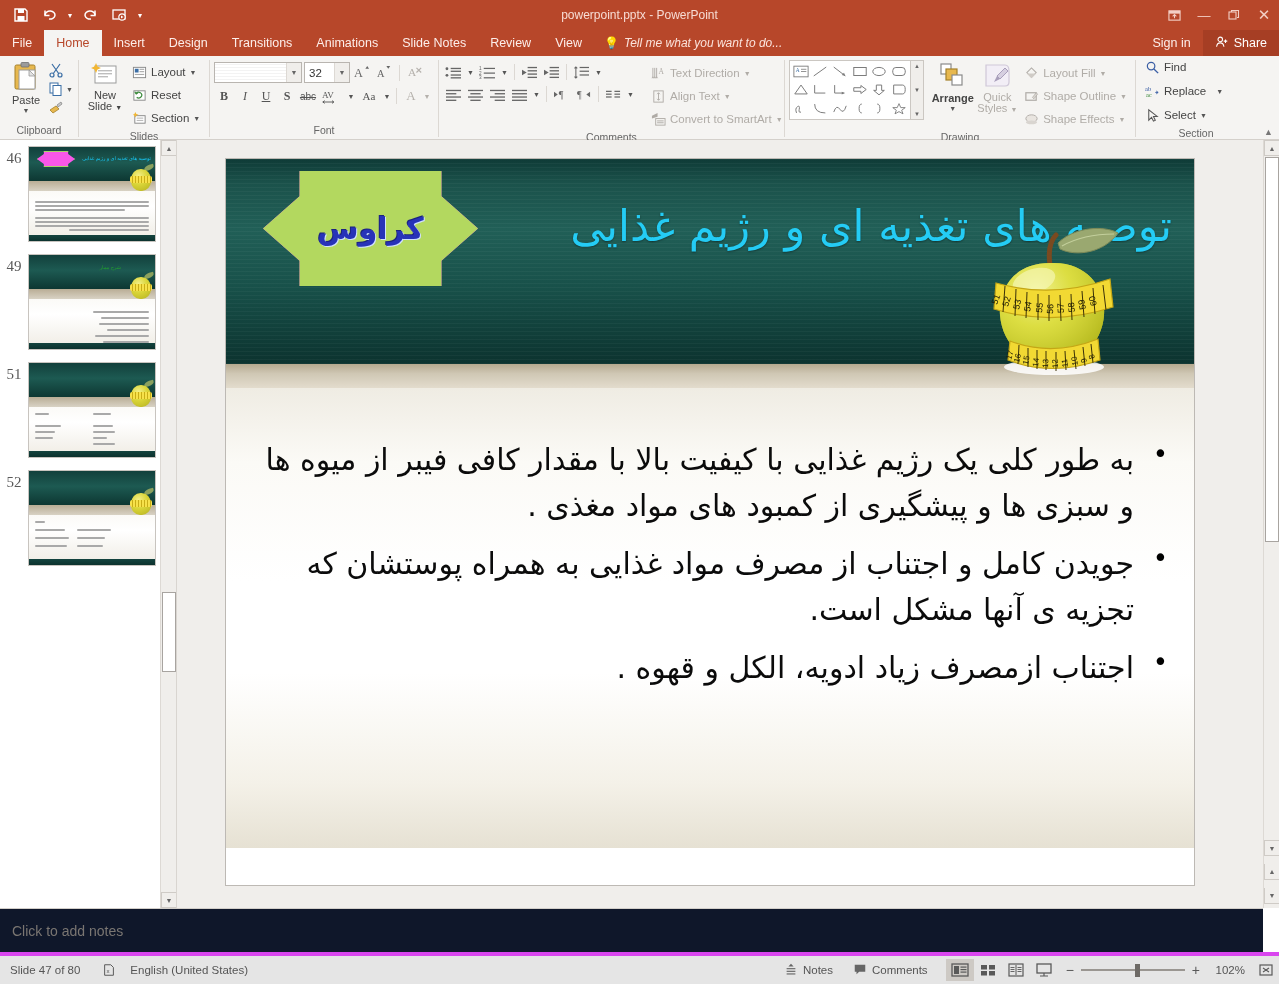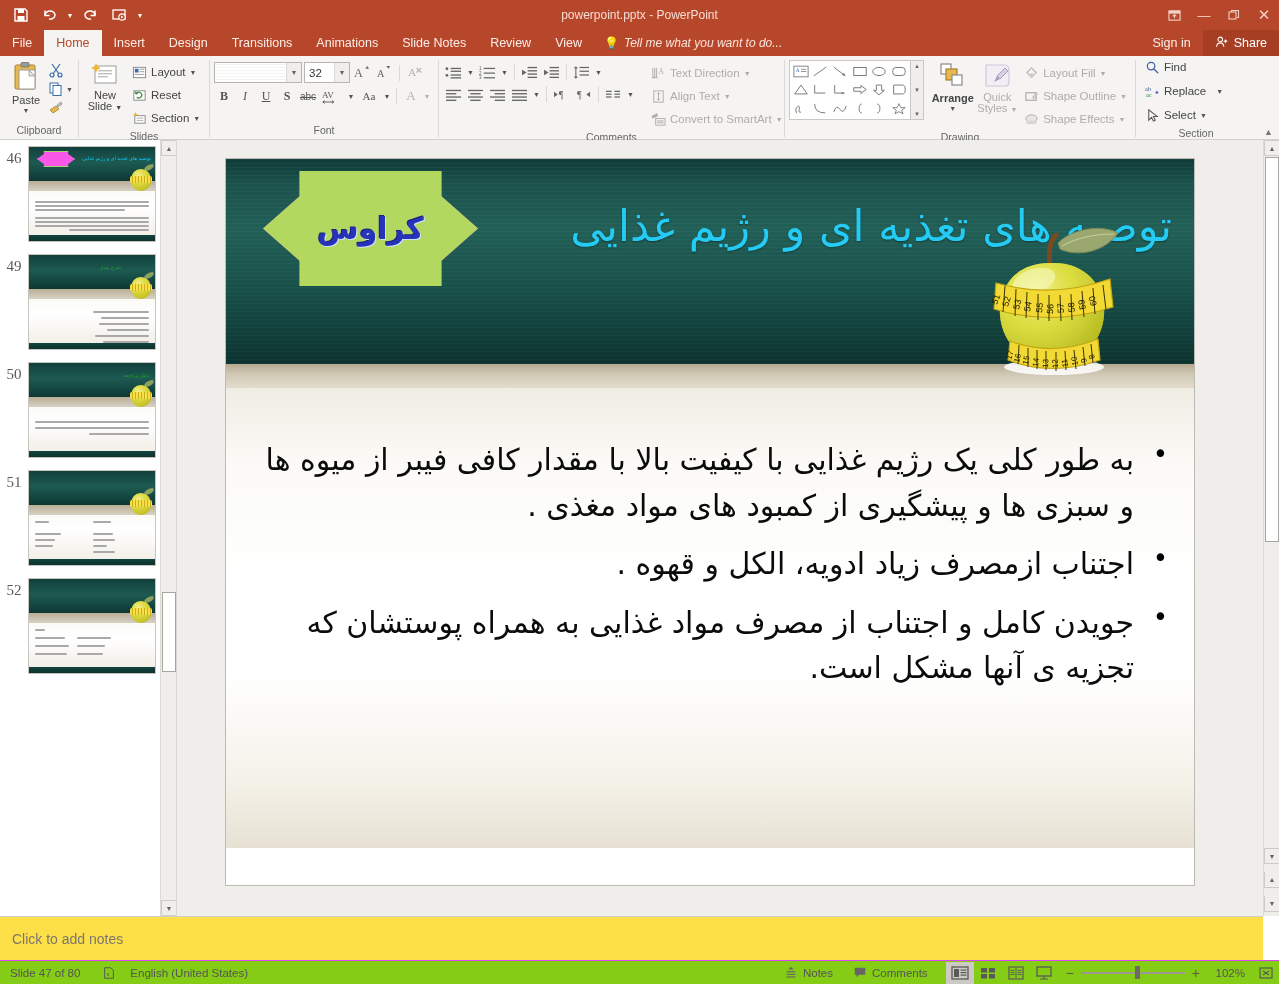--- a/index.html
+++ b/index.html
@@ -260,28 +260,28 @@
     border-left: 1px solid #ddd9d4;
   }
   .sv-btn {
     position:absolute; left: 0; width: 16px; height: 16px; border:1px solid #cfcbc6;
     background:#f0eeeb; display:flex; align-items:center; justify-content:center; font-size:7px; color:#666;
   }
   .sv-thumb { position:absolute; left:1px; width:14px; background:#fff; border:1px solid #a8a4a0; }
 
   
   .notes {
-    height: 44px; background: #fde047; border-top: 1px solid #d2cec9;
+    height: 44px; background: #0f172a; border-top: 1px solid #d2cec9;
     display: flex; align-items: center; padding-left: 12px; margin-right: 16px;
   }
   .notes .ntxt { color: #7a7672; font-size: 14px; }
 
   
   .status {
-    height: 24px; background: #84cc16; border-top: 1px solid #d946ef;
+    height: 32px; background: #e5e5e5; border-top: 4px solid #d946ef;
     display: flex; align-items: center; font-size: 11.5px; color: #555;
   }
   .status .sl { padding-left: 10px; }
   .status .sgap { width: 16px; }
   .status .right { margin-left: auto; display: flex; align-items: center; height: 24px; }
   .sbtn { display:flex; align-items:center; gap:5px; padding: 0 10px; height: 24px; color:#555; }
   .viewbtn { width: 28px; height: 22px; display:flex; align-items:center; justify-content:center; color:#595959; }
   .viewbtn.on { background: #cdc9c4; }
   .zoomwrap { display: flex; align-items: center; gap: 7px; padding: 0 8px; }
   .zslider { width: 104px; height: 14px; position: relative; display:flex; align-items:center; }
@@ -928,35 +928,20 @@
               <div class="tbapple"></div>
             <div class="tbline" style="top:56px;left:64px"></div>
               <div class="tbline" style="top:62px;left:72px"></div>
             <div class="tbline" style="top:68px;left:70px"></div>
               <div class="tbline" style="top:74px;left:78px"></div>
             <div class="tbline" style="top:80px;left:66px"></div>
               <div class="tbline" style="top:86px;left:74px"></div>
           </div>
         </div>
 
-        <div class="thumbitem">
-          <div class="thumbnum">50</div>
-          <div class="thumbframe">
-            <div class="tbdark"></div>
-              <div class="tbbeige"></div>
-              <div class="tbbody"></div>
-              <div class="tbfoot"></div>
-            <div class="tbtitle g" style="color:#22a02e;right:6px;top:9px">دلیل مراجعه</div>
-            <div class="tbleaf"></div>
-              <div class="tbapple"></div>
-            <div class="tbline" style="top:58px"></div>
-              <div class="tbline" style="top:64px"></div>
-              <div class="tbline" style="top:70px;left:60px"></div>
-          </div>
-        </div>
 
         <div class="thumbitem">
           <div class="thumbnum">51</div>
           <div class="thumbframe">
             <div class="tbdark"></div>
               <div class="tbbeige"></div>
               <div class="tbbody"></div>
               <div class="tbfoot"></div>
             <div class="tbleaf"></div>
               <div class="tbapple"></div>
@@ -1079,22 +1064,22 @@
               <text x="106" y="148" transform="rotate(-100 106 148)">10</text>
               <text x="115" y="145" transform="rotate(-104 115 145)">9</text>
               <text x="123" y="141" transform="rotate(-108 123 141)">8</text>
             </g>
           </svg>
         </div>
 
         <div class="sl-bullets">
           <ul>
             <li>به طور کلی یک رژیم غذایی با کیفیت بالا با مقدار کافی فیبر از میوه ها و سبزی ها و پیشگیری از کمبود های مواد مغذی .</li>
+            <li>جویدن کامل و اجتناب از مصرف مواد غذایی به همراه پوستشان که تجزیه ی آنها مشکل است.</li>
             <li>اجتناب ازمصرف زیاد ادویه، الکل و قهوه .</li>
-            <li>جویدن کامل و اجتناب از مصرف مواد غذایی به همراه پوستشان که تجزیه ی آنها مشکل است.</li>
           </ul>
         </div>
 
       </div>
 
       <div class="slide-scroll-v">
         <div class="sv-btn" style="top:0">▲</div>
         <div class="sv-thumb" style="top:17px;height:385px;"></div>
         <div class="sv-btn" style="bottom:52px">▼</div>
         <div class="sv-btn" style="bottom:28px;border-top:none">▲</div>

